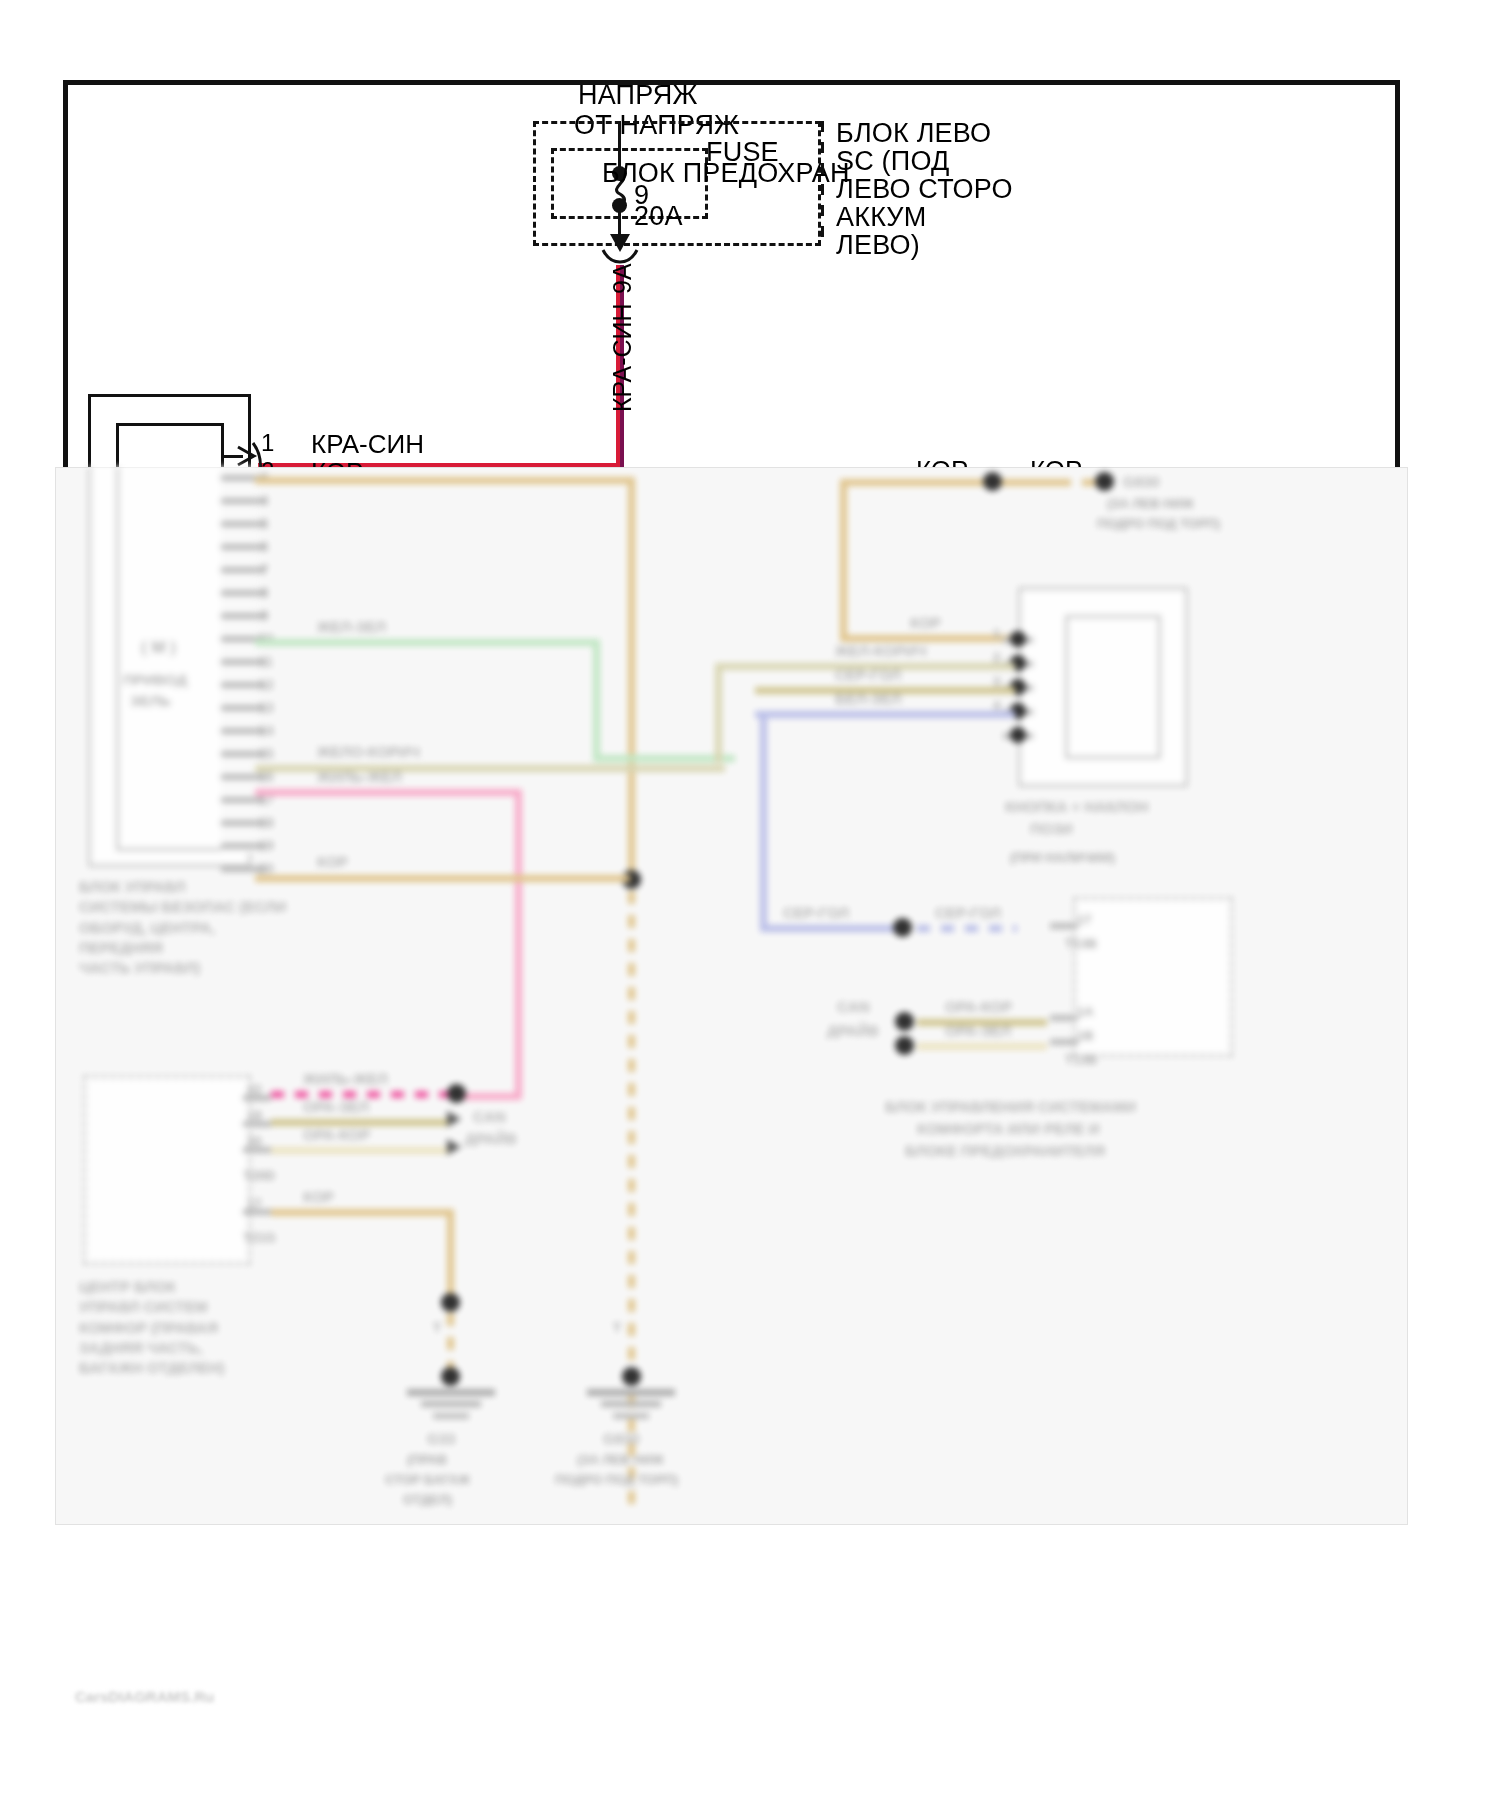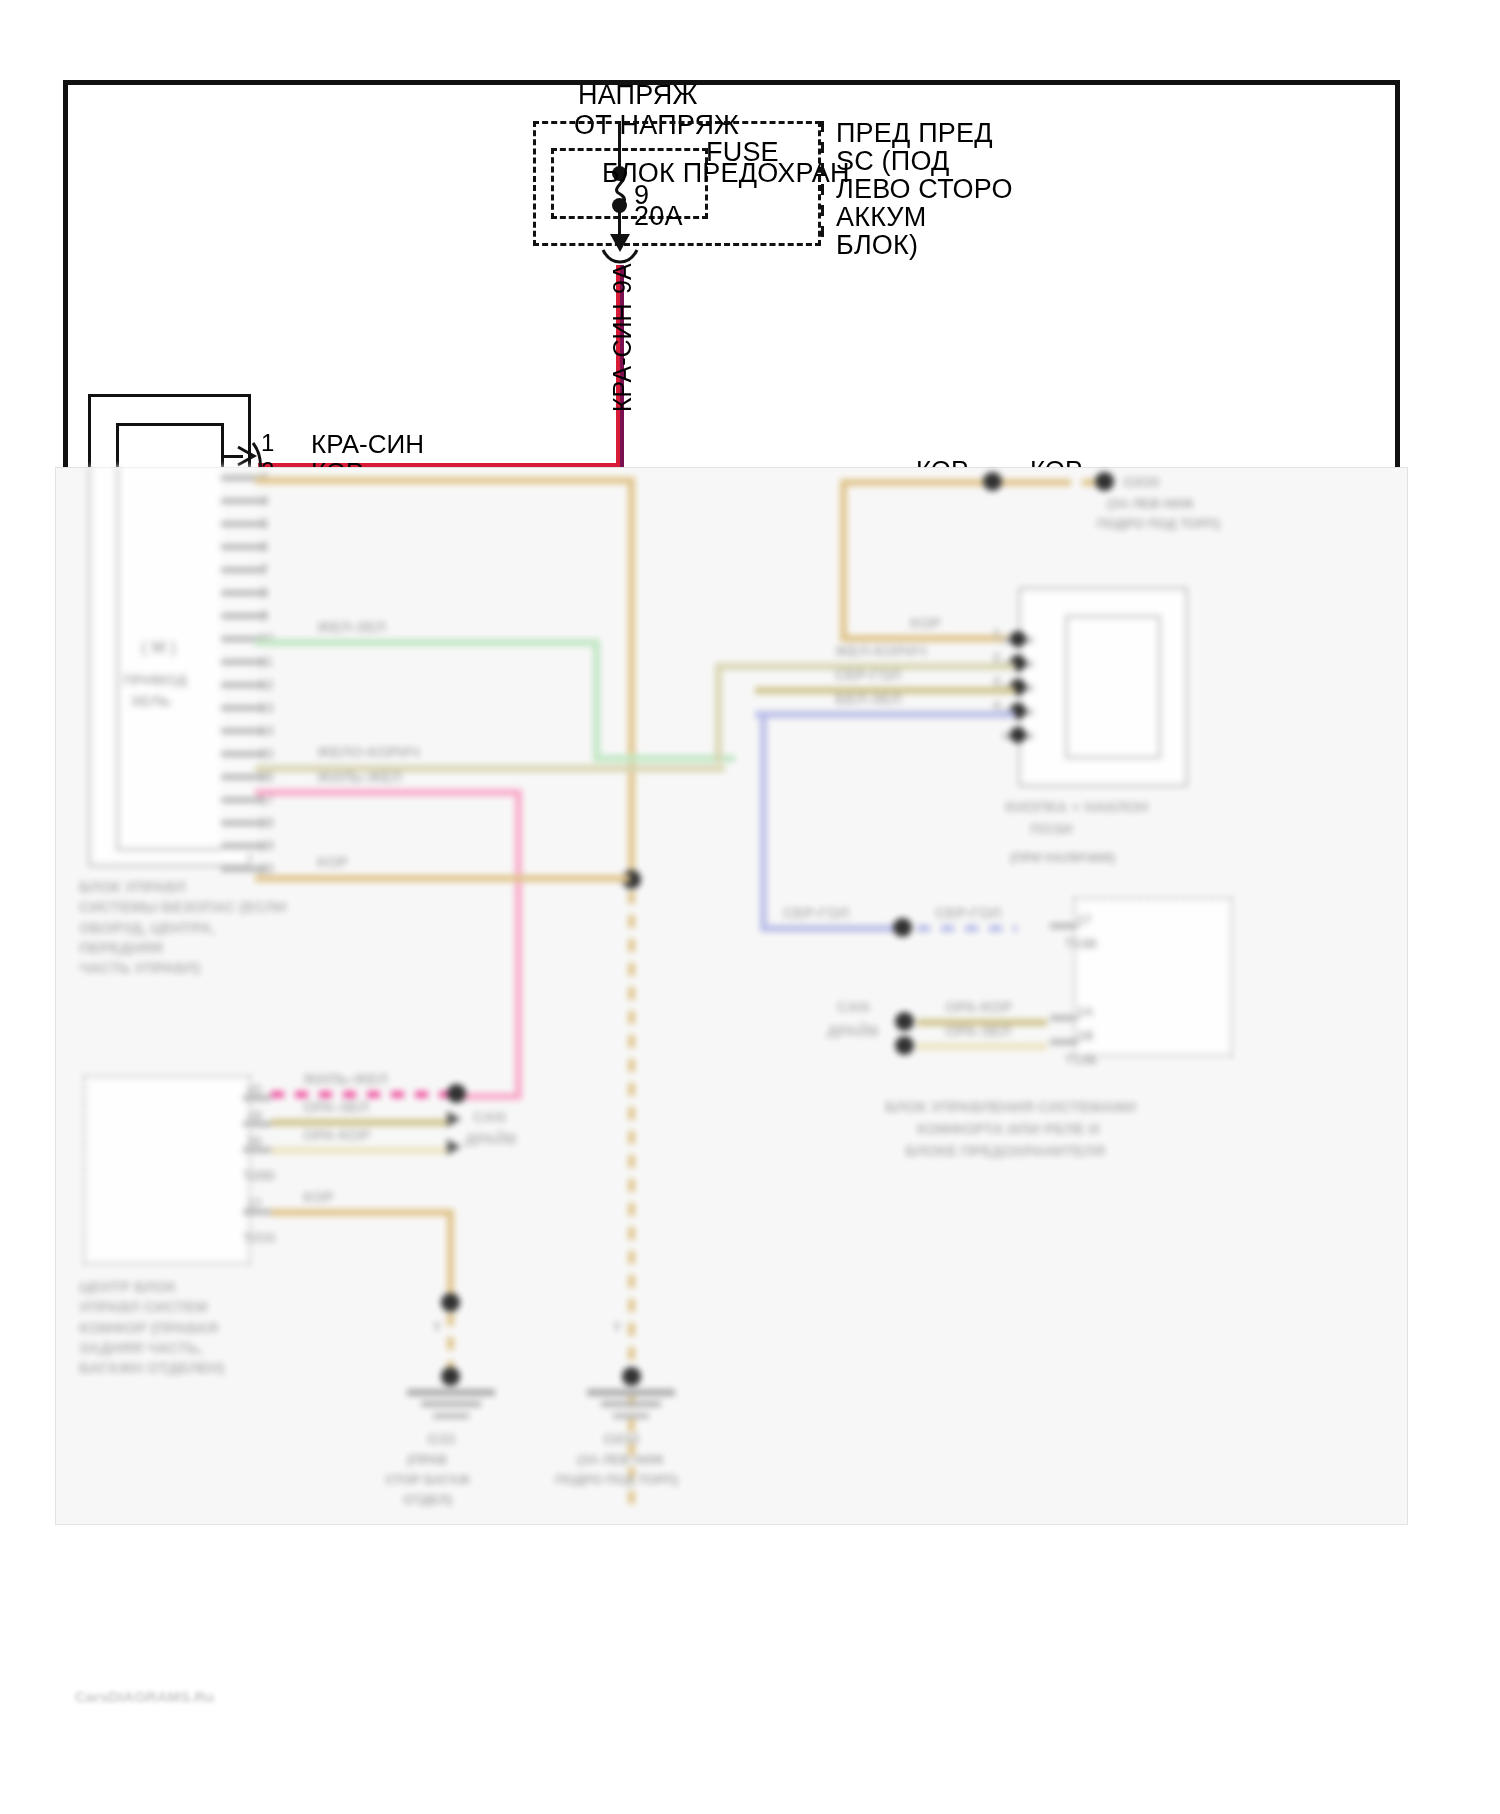--- a/index.html
+++ b/index.html
@@ -98,25 +98,25 @@
   <svg class="abs" style="left:606px;top:228px;width:28px;height:26px;" viewBox="0 0 28 26">
     <path d="M14 24 L4 6 L24 6 Z" fill="#111"></path>
   </svg>
 
   <svg class="abs" style="left:601px;top:248px;width:38px;height:22px;" viewBox="0 0 38 22">
     <path d="M2 2 C 10 18, 28 18, 36 2" fill="none" stroke="#111" stroke-width="3"></path>
   </svg>
 
   <div class="abs" style="left:821px;top:121px;width:3px;height:125px;
               background:repeating-linear-gradient(#111 0 11px,transparent 11px 21px);"></div>
-  <div class="txt f-hdr" style="left:836px;top:118px;">ПРЕД ПРЕД</div>
+  <div class="txt f-hdr" style="left:836px;top:118px;">БЛОК ЛЕВО</div>
   <div class="txt f-hdr" style="left:836px;top:146px;">SC (ПОД</div>
   <div class="txt f-hdr" style="left:836px;top:174px;">ЛЕВО СТОРО</div>
   <div class="txt f-hdr" style="left:836px;top:202px;">АККУМ</div>
-  <div class="txt f-hdr" style="left:836px;top:197px;margin-top:33px;">БЛОК)</div>
+  <div class="txt f-hdr" style="left:836px;top:197px;margin-top:33px;">ЛЕВО)</div>
 
   <div class="wire-red" style="left:616px;top:265px;height:202px;"></div>
   <div class="wire-purple" style="left:620px;top:265px;height:202px;"></div>
 
   <div class="rot f-sm" style="left:608px;top:294px;">9A</div>
   <div class="rot f-sm" style="left:608px;top:412px;">КРА-СИН</div>
 
   <div class="wire-red-h" style="left:258px;top:463px;width:362px;"></div>
   <div class="wire-purple-h" style="left:258px;top:467px;width:362px;"></div>
 

